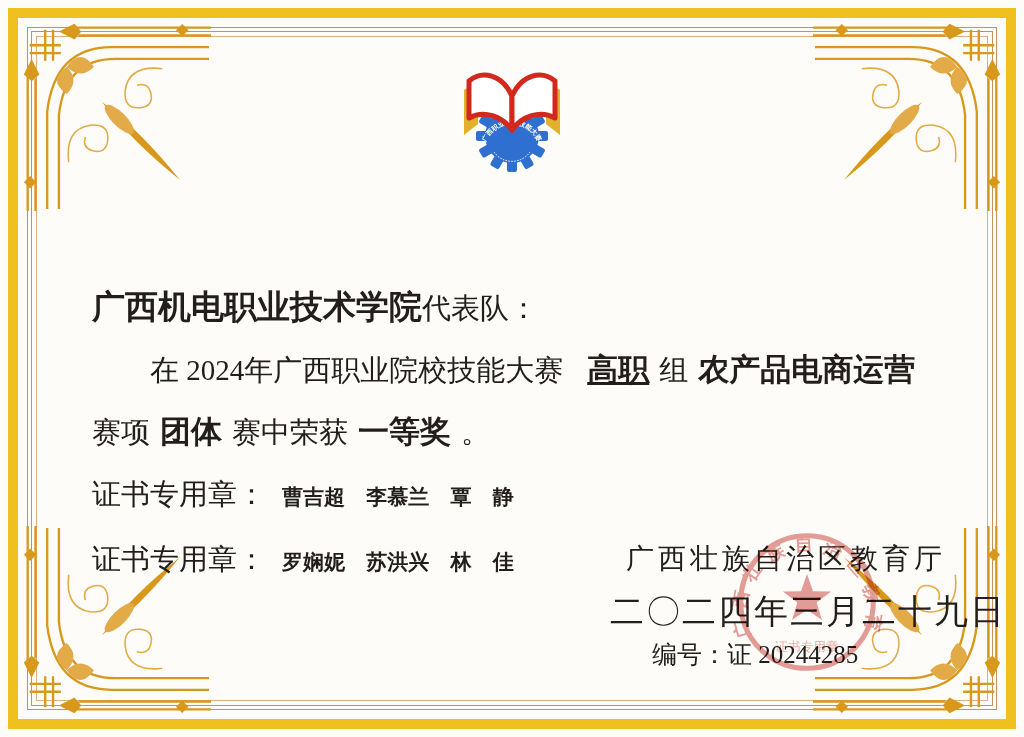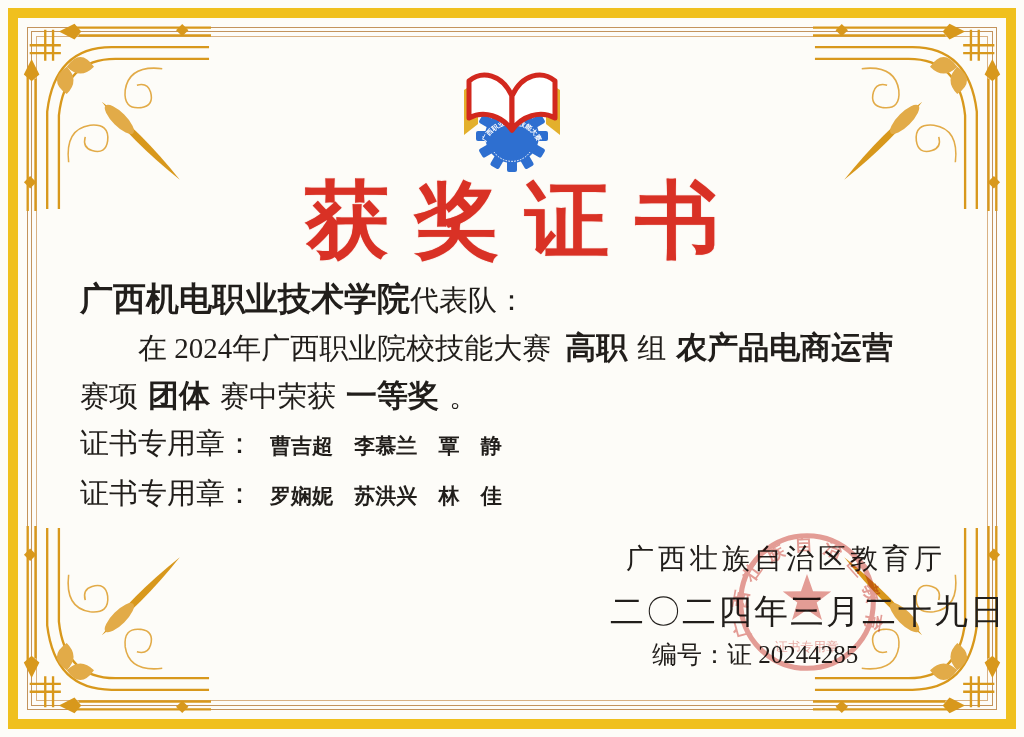--- a/index.html
+++ b/index.html
@@ -38,26 +38,26 @@
   
   .logo{position:absolute;left:452px;top:60px;width:120px;height:114px;}
   
   .title{
     position:absolute;top:164px;left:0;width:100%;margin:0;text-align:center;
     font-size:84px;font-weight:900;color:var(--title-red);
     letter-spacing:26px;text-indent:26px;font-family:"DejaVu Serif",serif;
     text-shadow:0 0 1px rgba(217,49,37,.6);
   }
   
-  .body{position:absolute;left:80px;top:276px;width:858px;font-size:29px;line-height:47px;}
+  .body{position:absolute;left:92px;top:276px;width:858px;font-size:29px;line-height:62px;}
   .bline{margin:0 0 0 0;white-space:nowrap;}
   .team{font-size:33px;font-weight:900;}
   .indent{padding-left:58px;}
   .em{font-weight:900;font-size:31px;margin:0 10px;}
-  .em.first{margin-left:14px;}
+  .em.first{margin-left:24px;text-decoration:underline;}
   .names{font-weight:900;font-size:21px;word-spacing:16px;margin-left:16px;}
   
   .footer-issuer{position:absolute;left:626px;top:540px;font-size:28px;letter-spacing:4px;white-space:nowrap;}
   .footer-date{position:absolute;left:610px;top:589px;font-size:34px;letter-spacing:2px;white-space:nowrap;}
   .footer-serial{position:absolute;left:652px;top:638px;font-size:25px;white-space:nowrap;}
   
   .seal{position:absolute;left:722px;top:517px;width:170px;height:170px;
         mix-blend-mode:multiply;opacity:.8;pointer-events:none;}
 </style>
 </head>
@@ -152,21 +152,20 @@
         <textPath href="#gearArc" startOffset="0" textLength="66">广西职业院校技能大赛</textPath>
       </text>
       <path d="M42 92 A22 22 0 0 0 78 92" fill="none" stroke="#ffffff" stroke-width="1" stroke-dasharray="1.6 1.3"></path>
     </g>
     <g>
       <path d="M60 36 C50 14 30 10 17 21 L17 58 C32 50 50 56 60 70 Z" fill="#ffffff" stroke="var(--logo-red)" stroke-width="5" stroke-linejoin="round"></path>
       <path d="M60 36 C70 14 90 10 103 21 L103 58 C88 50 70 56 60 70 Z" fill="#ffffff" stroke="var(--logo-red)" stroke-width="5" stroke-linejoin="round"></path>
     </g>
   </svg>
 
-  <h1 class="title">获奖证书</h1>
 
   <div class="body">
     <div class="bline">
       <span class="team">广西机电职业技术学院</span><span>代表队：</span>
     </div>
     <div class="bline indent">
       <span>在 2024年广西职业院校技能大赛</span><span class="em first">高职</span><span>组</span><span class="em">农产品电商运营</span>
     </div>
     <div class="bline">
       <span>赛项</span><span class="em">团体</span><span>赛中荣获</span><span class="em">一等奖</span><span>。</span>

